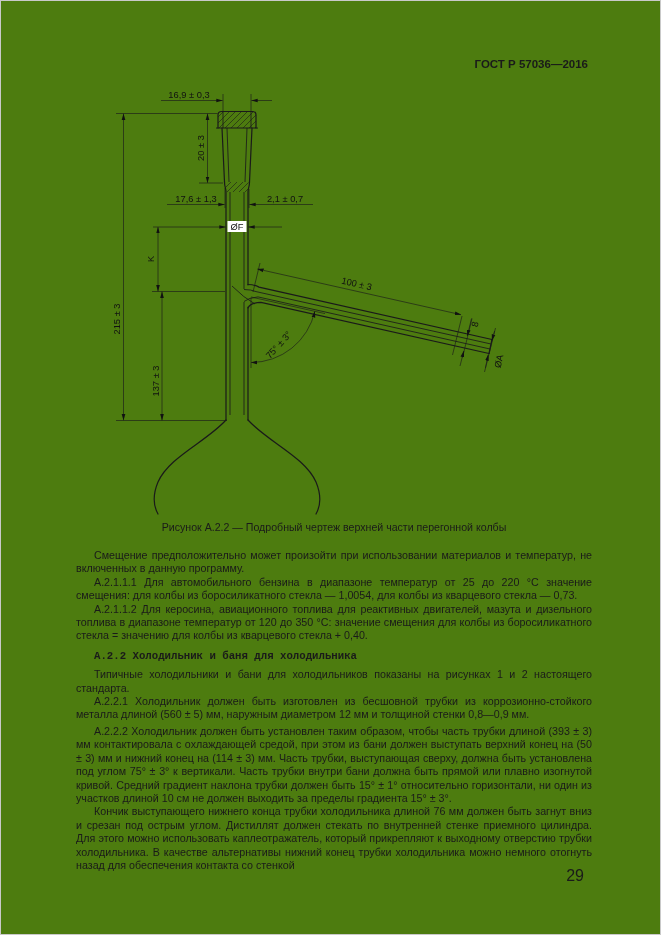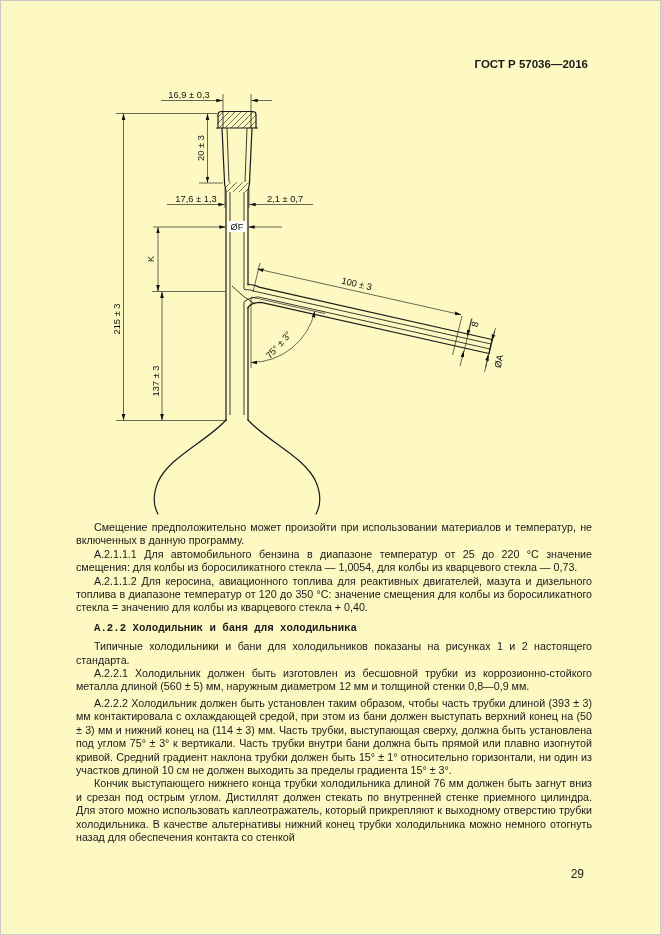--- a/index.html
+++ b/index.html
@@ -1,36 +1,36 @@
 <!DOCTYPE html>
 <html><head>
 <meta charset="utf-8">
 <style>
   html,body { margin:0; padding:0; background:#9a9a9a; }
   .page {
     position:relative; width:659px; height:933px; margin:0 auto;
-    background:#fef9c3; border:1px solid #c9c9c9; overflow:hidden;
+    background:#4d7c0f; border:1px solid #c9c9c9; overflow:hidden;
     font-family:"Liberation Sans", sans-serif; color:#1a1a1a;
   }
   .doc-header {
     position:absolute; top:57px; left:0; right:72px;
     text-align:right; font-weight:bold; font-size:11.5px;
   }
   .drawing { position:absolute; left:100px; top:85px; }
 
   .content { position:absolute; top:520px; left:75px; width:516px; }
   .caption { text-align:center; font-size:10.6px; margin:0 0 16px 0; }
   .content p {
     font-size:10.7px; line-height:13.4px; text-align:justify;
     margin:0; text-indent:18px;
   }
   .content p.gap { margin-top:3px; }
   .h-a22 { font-weight:bold; margin:7px 0 5px 0 !important;font-family:Liberation Mono, monospace; }
   .note { font-size:10px !important; margin:4px 0 4px 0 !important; }
-  .page-number { position:absolute; top:866px; right:76px; font-size:12px; }
+  .page-number { position:absolute; top:866px; right:76px; font-size:16px; }
 
   
   .ol path, .ol line { stroke:#1a1a1a; stroke-width:1.2; fill:none; stroke-linecap:round; }
   .il path, .il line { stroke:#1a1a1a; stroke-width:0.85; fill:none; }
   .dim path, .dim line { stroke:#1a1a1a; stroke-width:0.65; fill:none; }
   .hat line { stroke:#1a1a1a; stroke-width:0.6; }
   .dtx { font-family:"Liberation Sans", sans-serif; font-size:9.3px; fill:#111; }
 </style>
 </head>
 <body>
@@ -156,20 +156,21 @@
       <text class="dtx" text-anchor="middle" transform="translate(119,318) rotate(-90)">215 ± 3</text>
       <text class="dtx" text-anchor="middle" transform="translate(157.5,380) rotate(-90)">137 ± 3</text>
       <text class="dtx" text-anchor="middle" transform="translate(355,286) rotate(12.7)">100 ± 3</text>
       <text class="dtx" text-anchor="middle" transform="translate(477,324) rotate(-77)">8</text>
       <text class="dtx" text-anchor="middle" transform="translate(501,361) rotate(-77)">ØA</text>
       <text class="dtx" text-anchor="middle" transform="translate(280,346) rotate(-48)">75° ± 3°</text>
     </g>
   </svg>
 
   <div class="content">
+    <div class="caption">Рисунок А.2.2 — Подробный чертеж верхней части перегонной колбы</div>
     <p>Смещение предположительно может произойти при использовании материалов и температур, не включенных в данную программу.</p>
     <p>А.2.1.1.1 Для автомобильного бензина в диапазоне температур от 25 до 220 °С значение смещения: для колбы из боросиликатного стекла — 1,0054, для колбы из кварцевого стекла — 0,73.</p>
     <p>А.2.1.1.2 Для керосина, авиационного топлива для реактивных двигателей, мазута и дизельного топлива в диапазоне температур от 120 до 350 °С: значение смещения для колбы из боросиликатного стекла = значению для колбы из кварцевого стекла + 0,40.</p>
     <p class="h-a22">А.2.2 Холодильник и баня для холодильника</p>
     <p>Типичные холодильники и бани для холодильников показаны на рисунках 1 и 2 настоящего стандарта.</p>
     <p>А.2.2.1 Холодильник должен быть изготовлен из бесшовной трубки из коррозионно-стойкого металла длиной (560 ± 5) мм, наружным диаметром 12 мм и толщиной стенки 0,8—0,9 мм.</p>
     <p class="gap">А.2.2.2 Холодильник должен быть установлен таким образом, чтобы часть трубки длиной (393 ± 3) мм контактировала с охлаждающей средой, при этом из бани должен выступать верхний конец на (50 ± 3) мм и нижний конец на (114 ± 3) мм. Часть трубки, выступающая сверху, должна быть установлена под углом 75° ± 3° к вертикали. Часть трубки внутри бани должна быть прямой или плавно изогнутой кривой. Средний градиент наклона трубки должен быть 15° ± 1° относительно горизонтали, ни один из участков длиной 10 см не должен выходить за пределы градиента 15° ± 3°.</p>
     <p>Кончик выступающего нижнего конца трубки холодильника длиной 76 мм должен быть загнут вниз и срезан под острым углом. Дистиллят должен стекать по внутренней стенке приемного цилиндра. Для этого можно использовать каплеотражатель, который прикрепляют к выходному отверстию трубки холодильника. В качестве альтернативы нижний конец трубки холодильника можно немного отогнуть назад для обеспечения контакта со стенкой</p>
   </div>
 

